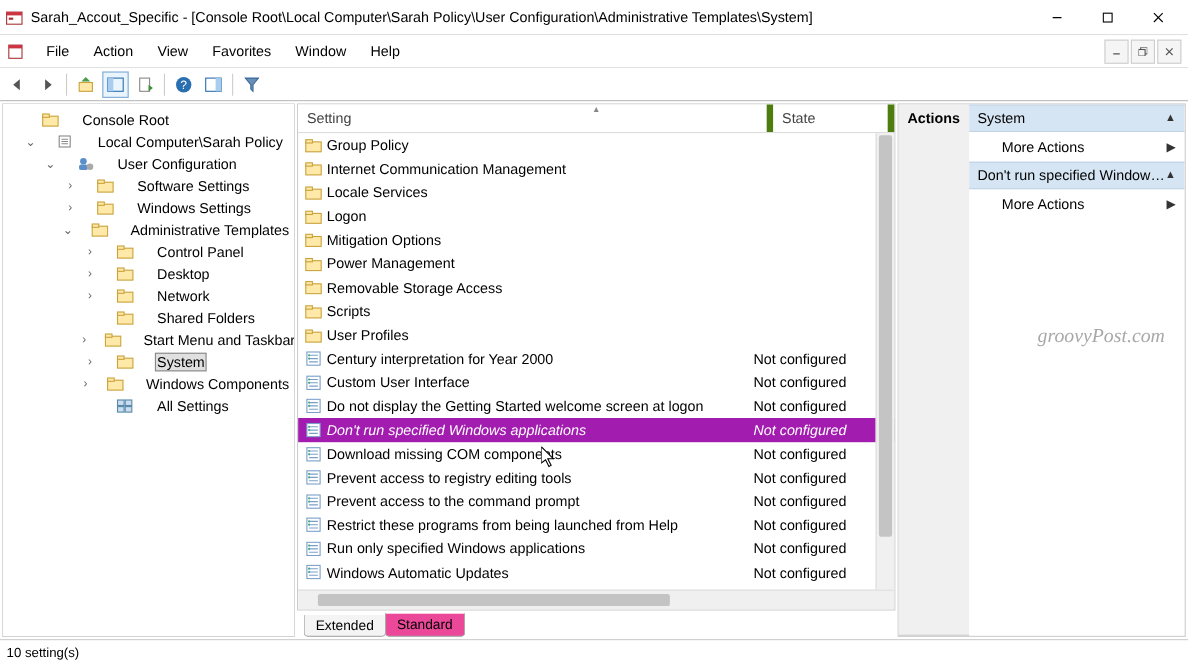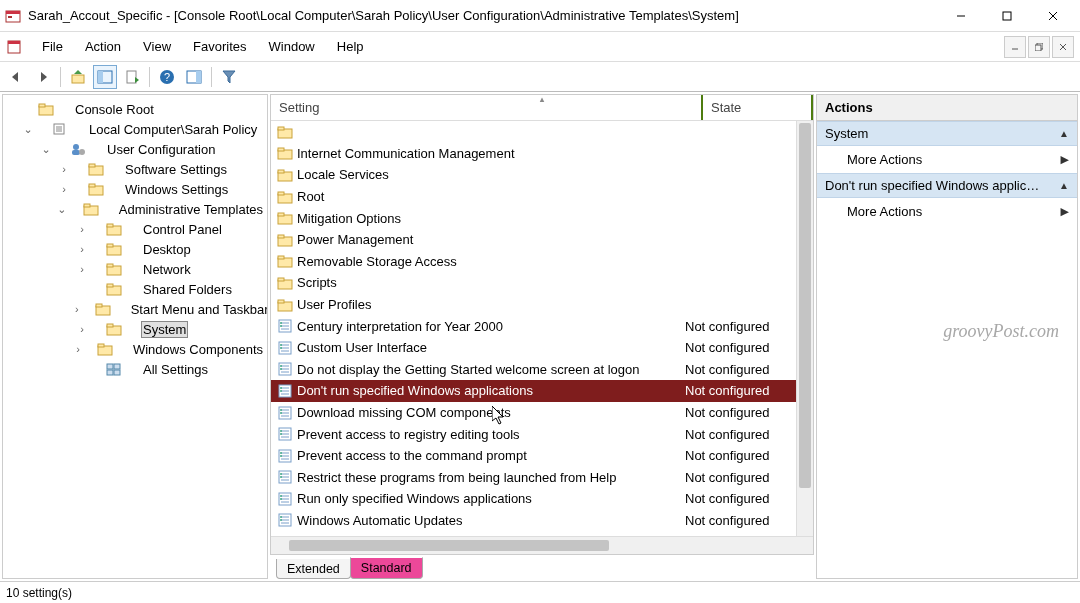--- a/index.html
+++ b/index.html
@@ -15,39 +15,39 @@
   .menubar .menuitem { padding: 4px 10px; cursor: default; }
   .menubar .mdi { display:flex; gap:2px; }
   .menubar .mdibtn { width:22px; height:22px; display:flex; align-items:center; justify-content:center; border:1px solid #ccc; background:#f5f5f5;}
   .toolbar { height: 30px; display:flex; align-items:center; padding: 0 4px; gap:3px; border-bottom:1px solid #bbb; background:#fff; }
   .toolbar .tbtn { width:24px; height:24px; display:flex; align-items:center; justify-content:center; border:1px solid transparent;}
   .toolbar .sep { width:1px; height:20px; background:#ccc; margin:0 2px; }
 
   .mainarea { flex:1; display:flex; min-height:0; }
   .tree-pane { width:266px; border:1px solid #ccc; background:#fff; overflow:auto; margin:2px 1px 2px 2px;}
   .center-pane { flex:1; display:flex; flex-direction:column; margin:2px 1px; min-width:0; }
-  .actions-pane { width:262px; border:1px solid #ccc; background:#fff; margin:2px 2px 2px 1px; display:flex; flex-direction:column; }
+  .actions-pane { width:262px; border:1px solid #ccc; background:#fff; margin:2px 2px 2px 1px; display:flex; flex-direction:row; }
 
   .tree { padding: 4px 2px; }
   .tree-row { display:flex; align-items:center; height:20px; white-space:nowrap; cursor:default;gap:16px;}
   .tree-row .exp { width:14px; text-align:center; color:#666; font-size:11px; user-select:none;}
   .tree-row .ticon { width:18px; height:16px; display:flex; align-items:center; justify-content:center; margin-right:2px;}
   .tree-row .tlabel { padding:0 2px; }
   .tree-row.selected .tlabel { background:#e0e0e0; border:1px solid #888; padding:0 1px; }
 
   .list-wrap { flex:1; border:1px solid #ccc; background:#fff; position:relative; display:flex; flex-direction:column; min-height:0;}
   .list-header { display:flex; height:26px; align-items:stretch; border-bottom:1px solid #ddd; color:#444; position:relative;}
-  .list-header .hcol { display:flex; align-items:center; padding:0 8px; border-right:2px solid #4d7c0f; background:#fff;}
+  .list-header .hcol { display:flex; align-items:center; padding:0 8px; border-right:6px solid #4d7c0f; background:#fff;}
   .list-header .sortind { position:absolute; left:50%; top:-1px; transform:translateX(-50%); font-size:9px; color:#888;}
   .list-body { flex:1; overflow:hidden; position:relative; }
   .list-row { display:flex; align-items:center; height:21.6px; padding-right:8px; white-space:nowrap;}
   .list-row .cicon { width:20px; display:flex; align-items:center; justify-content:center; margin-left:4px;}
   .list-row .csetting { flex:1; padding-left:2px; overflow:hidden; text-overflow:ellipsis;}
   .list-row .cstate { width:120px; text-align:left; }
-  .list-row.selected { background:#7f1d1d; color:#fff; }
+  .list-row.selected { background:#a21caf; color:#fff;font-style:italic; }
   .v-scroll { position:absolute; right:0; top:26px; bottom:18px; width:17px; background:#f0f0f0; border-left:1px solid #ddd;}
   .v-scroll .thumb { position:absolute; left:2px; right:2px; top:2px; height:88%; background:#c4c4c4; border-radius:2px;}
   .h-scroll { height:18px; background:#f0f0f0; border-top:1px solid #ddd; position:relative;}
   .h-scroll .thumb { position:absolute; top:3px; bottom:3px; left:18px; width:320px; background:#c4c4c4; border-radius:2px;}
 
   .tabstrip { height:24px; display:flex; align-items:flex-end; padding-left:6px; background:#fff;}
   .tabstrip .tab { padding:3px 10px 2px 10px; border:1px solid #aaa; border-top:none; border-radius:0 0 4px 4px; background:#f4f4f4; margin-right:-1px; font-size:12.5px;}
   .tabstrip .tab.active { background:#ec4899; font-weight:normal; border-top:1px solid #fff; padding-bottom:3px;}
 
   .actions-header { background:#f0f0f0; border-bottom:1px solid #ccc; padding:5px 8px; font-weight:bold; }
@@ -346,20 +346,21 @@
           </div>
       </div>
       <div class="list-body" id="list-body">
           <div class="list-row">
             <span class="cicon">
               <svg width="16" height="14">
                 <rect x="1" y="4" width="14" height="9" fill="#ffe9a8" stroke="#c9a23a"></rect>
                 <rect x="1" y="2" width="6" height="3" fill="#ffe9a8" stroke="#c9a23a"></rect>
               </svg>
             </span>
+            <span class="csetting">Group Policy</span>
             <span class="cstate"></span>
           </div>
           <div class="list-row">
             <span class="cicon">
               <svg width="16" height="14">
                 <rect x="1" y="4" width="14" height="9" fill="#ffe9a8" stroke="#c9a23a"></rect>
                 <rect x="1" y="2" width="6" height="3" fill="#ffe9a8" stroke="#c9a23a"></rect>
               </svg>
             </span>
             <span class="csetting">Internet Communication Management</span>
@@ -375,21 +376,21 @@
             <span class="csetting">Locale Services</span>
             <span class="cstate"></span>
           </div>
           <div class="list-row">
             <span class="cicon">
               <svg width="16" height="14">
                 <rect x="1" y="4" width="14" height="9" fill="#ffe9a8" stroke="#c9a23a"></rect>
                 <rect x="1" y="2" width="6" height="3" fill="#ffe9a8" stroke="#c9a23a"></rect>
               </svg>
             </span>
-            <span class="csetting">Root</span>
+            <span class="csetting">Logon</span>
             <span class="cstate"></span>
           </div>
           <div class="list-row">
             <span class="cicon">
               <svg width="16" height="14">
                 <rect x="1" y="4" width="14" height="9" fill="#ffe9a8" stroke="#c9a23a"></rect>
                 <rect x="1" y="2" width="6" height="3" fill="#ffe9a8" stroke="#c9a23a"></rect>
               </svg>
             </span>
             <span class="csetting">Mitigation Options</span>

